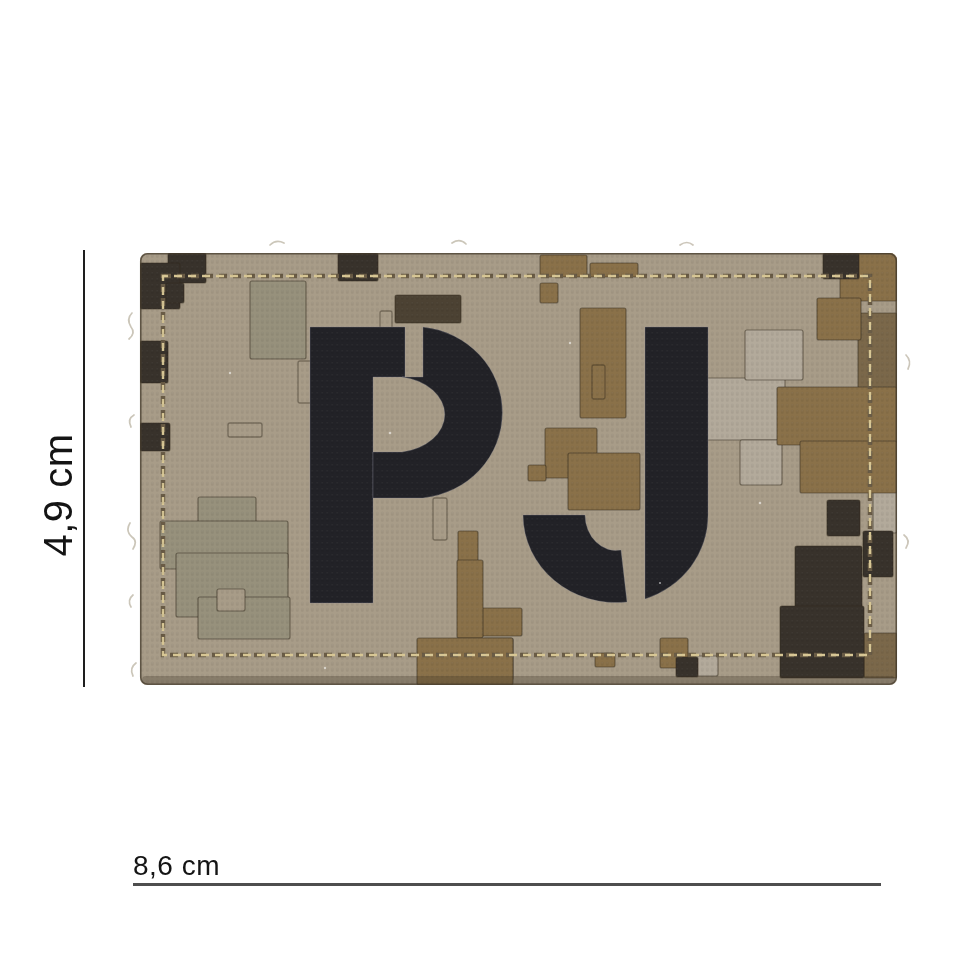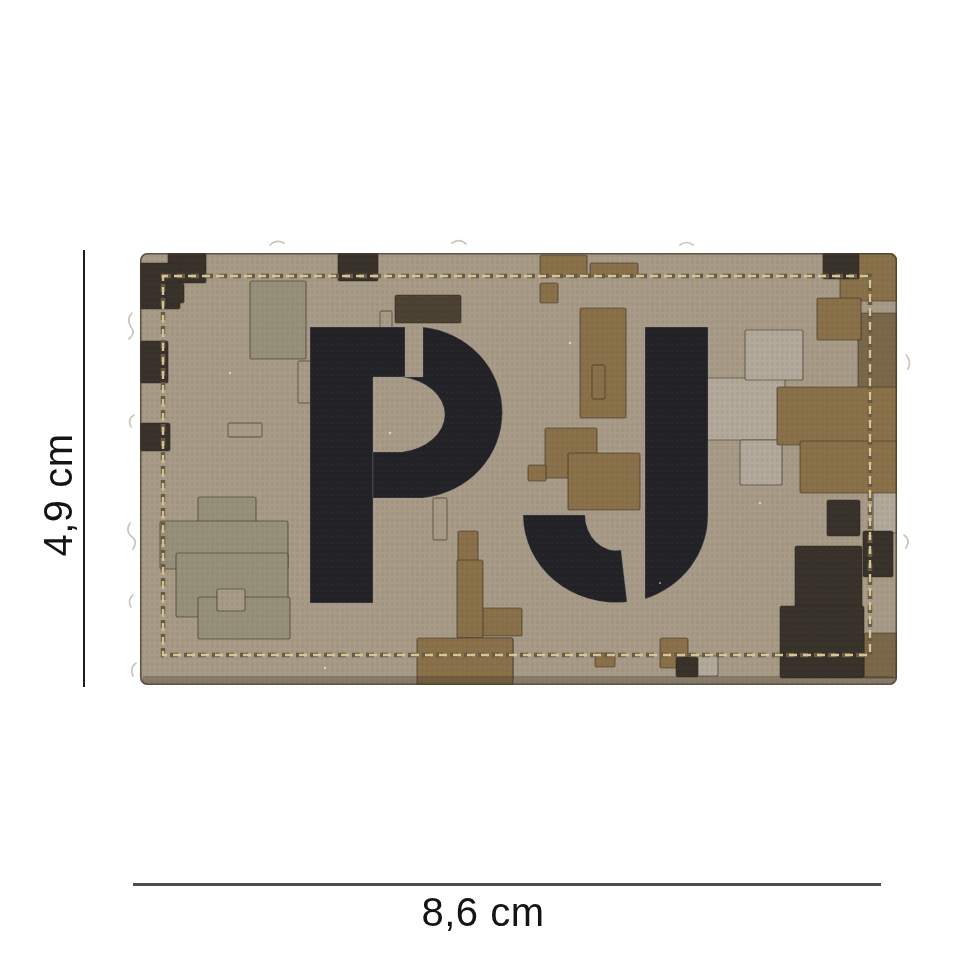--- a/index.html
+++ b/index.html
@@ -9,22 +9,22 @@
   }
   .patch-svg{position:absolute;left:120px;top:233px;width:797px;height:472px;}
   .dim-line-v{position:absolute;left:83px;top:250px;width:2px;height:437px;background:#1e1e1e;}
   .dim-label-v{
     position:absolute;left:-52px;top:473px;width:220px;height:44px;line-height:44px;
     text-align:center;font-size:40px;color:#141414;white-space:nowrap;
     transform:rotate(-90deg);letter-spacing:0.5px;
   }
   .dim-line-h{position:absolute;left:133px;top:883px;width:748px;height:3px;background:#4e4e4e;}
   .dim-label-h{
-    position:absolute;left:133px;top:889px;width:700px;height:46px;line-height:46px;
-    text-align:center;font-size:40px;color:#141414;white-space:nowrap;letter-spacing:0.5px;
+    position:absolute;left:133px;top:843px;width:700px;height:46px;line-height:46px;
+    text-align:left;font-size:28px;color:#141414;white-space:nowrap;letter-spacing:0.5px;
   }
 </style>
 </head>
 <body>
 
 <div class="stage">
 
   <svg class="patch-svg" viewBox="0 0 797 472" xmlns="http://www.w3.org/2000/svg">
     <defs>
       <pattern id="tex" width="5" height="6" patternUnits="userSpaceOnUse">

